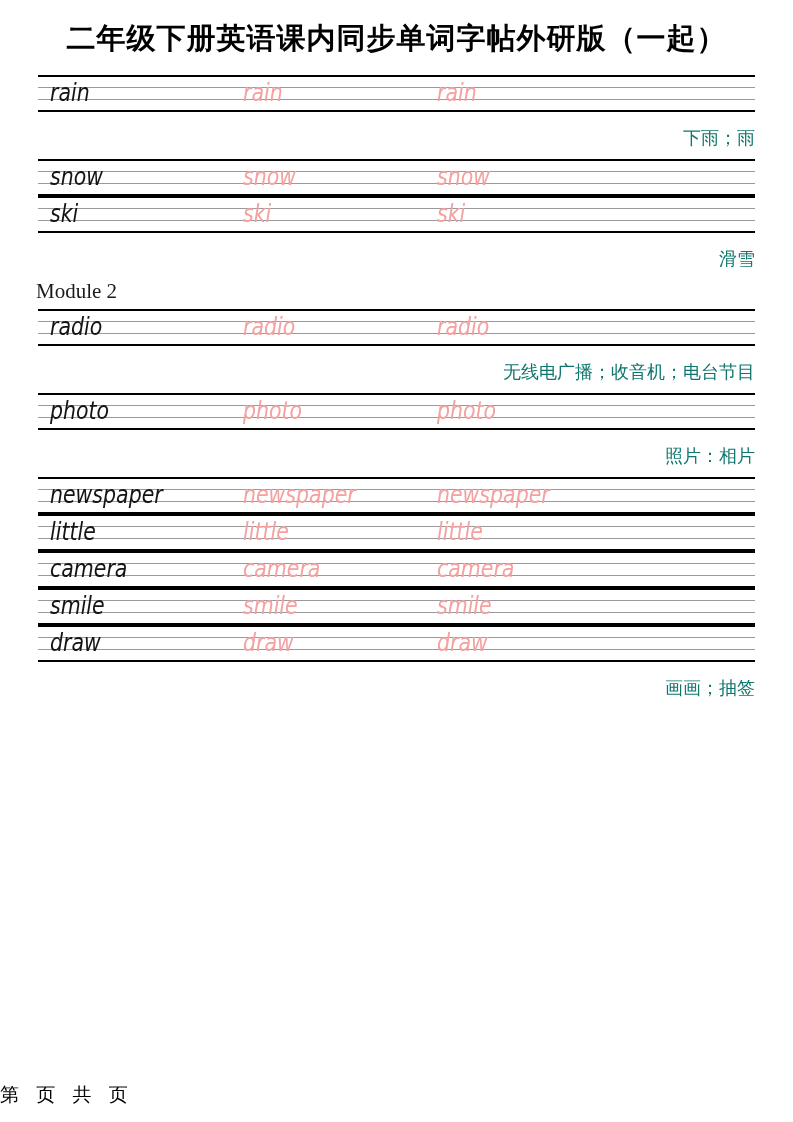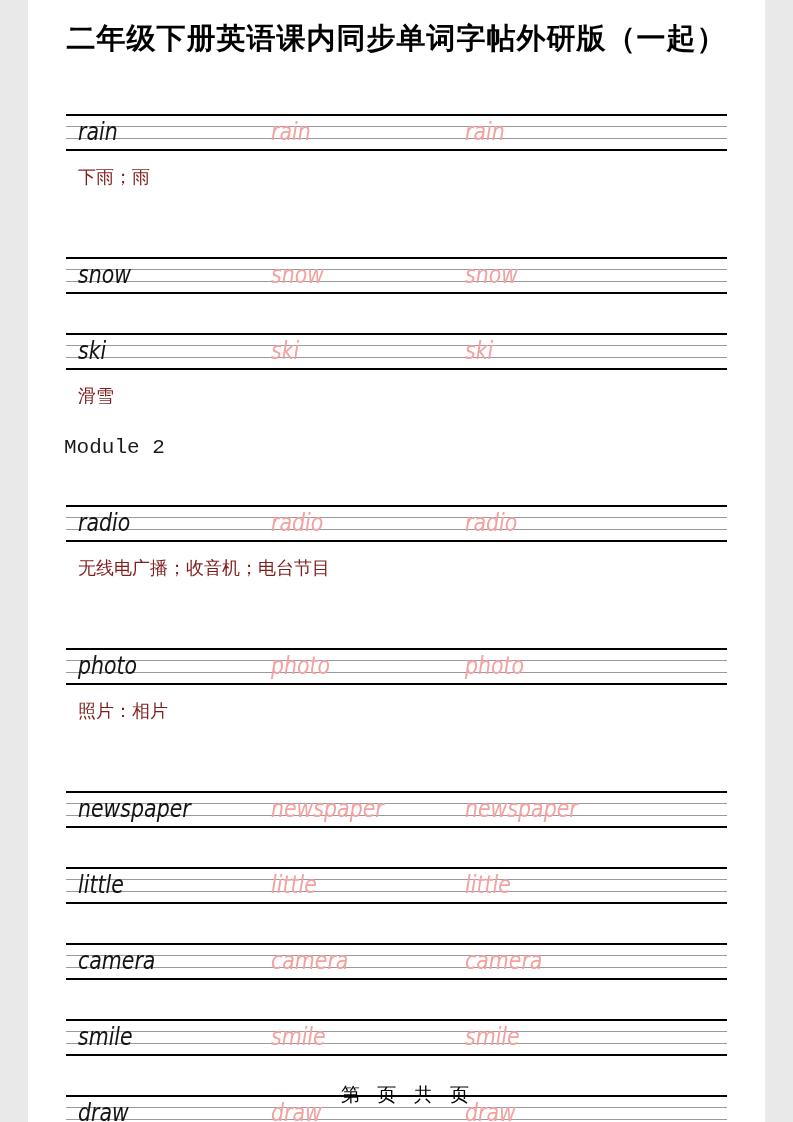--- a/index.html
+++ b/index.html
@@ -1,38 +1,38 @@
 <!DOCTYPE html>
 <html><head>
 <meta charset="utf-8">
 <style>
   html,body{margin:0;padding:0;background:#e9e9e9;}
   .page{
     position:relative;
-    width:737px;height:1122px;
+    width:793px;height:1122px;
     margin:0 auto;
     background:#ffffff;
     box-sizing:border-box;
     padding:0 38px;
     overflow:hidden;
     font-family:"Liberation Serif", serif;
     color:#111;
   }
   .title{
     margin:0;
     padding:20px 0 19px 0;
     font-family:"Liberation Sans", sans-serif;
     font-weight:bold;
     font-size:29px;
     line-height:36px;
     text-align:center;
     color:#000;
     letter-spacing:1px;
   }
-  .entry{position:relative;margin-top:39px;}
+  .entry{position:relative;}
   .guide{
     position:relative;
     height:37px;
   }
   .gl{position:absolute;left:0;right:0;}
   .gl.thick{height:2px;background:#000;}
   .gl.thin{height:1px;background:#9a9a9a;}
   .t0{top:0;}
   .t1{top:12px;}
   .t2{top:24px;}
@@ -46,42 +46,40 @@
     line-height:28px;
     white-space:nowrap;
     transform:scaleX(0.82);
     transform-origin:0 50%;
   }
   .word.ink{left:12px;color:#141414;}
   .word.trace{color:#f3a1a1;}
   .word.p1{left:205px;}
   .word.p2{left:399px;}
   .meaning{
-    padding:16px 0 31px 12px;
+    padding:16px 0 11px 12px;
     font-size:18px;
     line-height:20px;
-    color:#7f1d1d;
+    color:#0f766e;
+    text-align:right;
   }
   .section{
     font-size:21px;
     line-height:22px;
     padding:0 0 7px 0;
     margin-left:-2px;
     color:#1a1a1a;
-    font-family:Liberation Mono, monospace;
   }
   .footer{
     position:absolute;
     left:0;right:0;bottom:14px;
-    text-align:center;
     font-family:"Liberation Sans", sans-serif;
     font-size:19px;
     letter-spacing:6px;
     color:#000;
-    padding-left:23px;
   }
 </style>
 </head>
 <body>
 
 <div class="page">
   <h1 class="title">二年级下册英语课内同步单词字帖外研版（一起）</h1>
 
   <div id="entries">
   <div class="entry">

